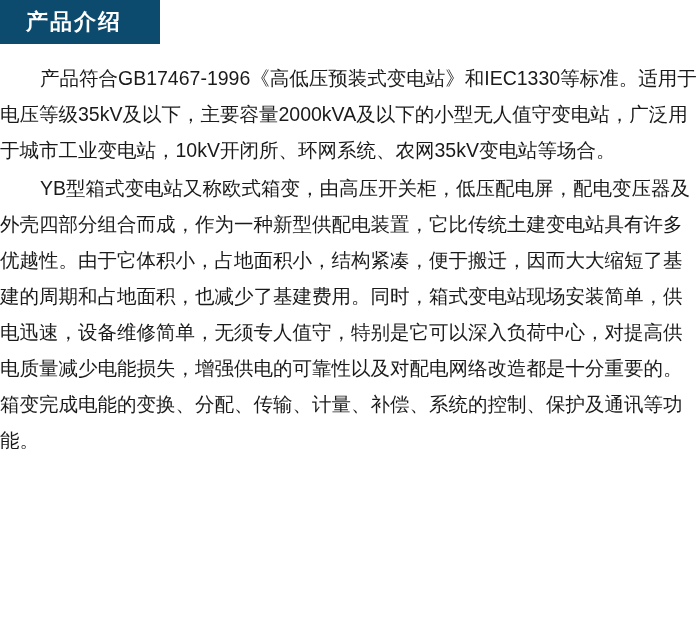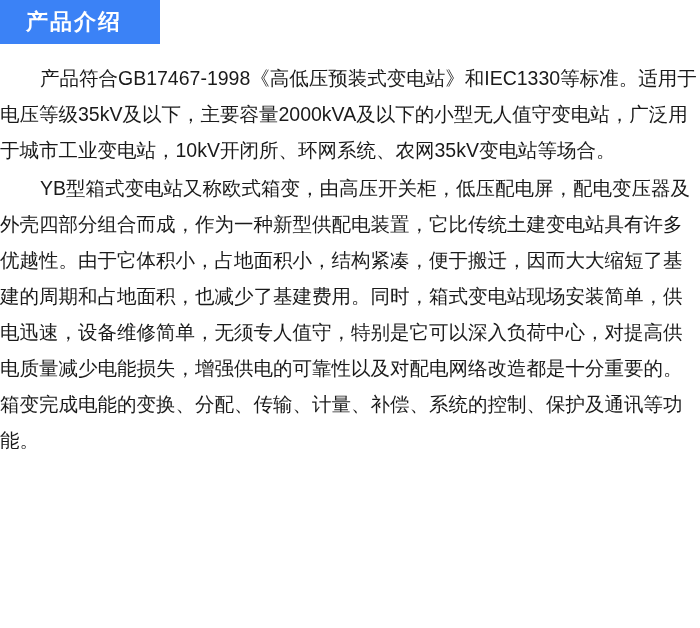--- a/index.html
+++ b/index.html
@@ -18,21 +18,21 @@
     width: 700px;
     height: 628px;
     background: #ffffff;
   }
   .section-header {
     position: absolute;
     left: 0;
     top: 0;
     width: 160px;
     height: 44px;
-    background: #3b82f6;
+    background: #0c4a6e;
     display: flex;
     align-items: center;
   }
   .section-header-title {
     color: #ffffff;
     font-size: 22px;
     font-weight: bold;
     letter-spacing: 2px;
     padding-left: 26px;
     line-height: 1;
@@ -62,17 +62,17 @@
 </head>
 <body>
 
 <div class="page">
 
   <div class="section-header">
     <span class="section-header-title">产品介绍</span>
   </div>
 
   <div class="body-text">
-    <p class="para">产品符合GB17467-1998《高低压预装式变电站》和IEC1330等标准。适用于电压等级35kV及以下，主要容量2000kVA及以下的小型无人值守变电站，广泛用于城市工业变电站，10kV开闭所、环网系统、农网35kV变电站等场合。</p>
+    <p class="para">产品符合GB17467-1996《高低压预装式变电站》和IEC1330等标准。适用于电压等级35kV及以下，主要容量2000kVA及以下的小型无人值守变电站，广泛用于城市工业变电站，10kV开闭所、环网系统、农网35kV变电站等场合。</p>
     <p class="para">YB型箱式变电站又称欧式箱变，由高压开关柜，低压配电屏，配电变压器及外壳四部分组合而成，作为一种新型供配电装置，它比传统土建变电站具有许多优越性。由于它体积小，占地面积小，结构紧凑，便于搬迁，因而大大缩短了基建的周期和占地面积，也减少了基建费用。同时，箱式变电站现场安装简单，供电迅速，设备维修简单，无须专人值守，特别是它可以深入负荷中心，对提高供电质量减少电能损失，增强供电的可靠性以及对配电网络改造都是十分重要的。箱变完成电能的变换、分配、传输、计量、补偿、系统的控制、保护及通讯等功能。</p>
   </div>
 
 </div>
 
 </body></html>

